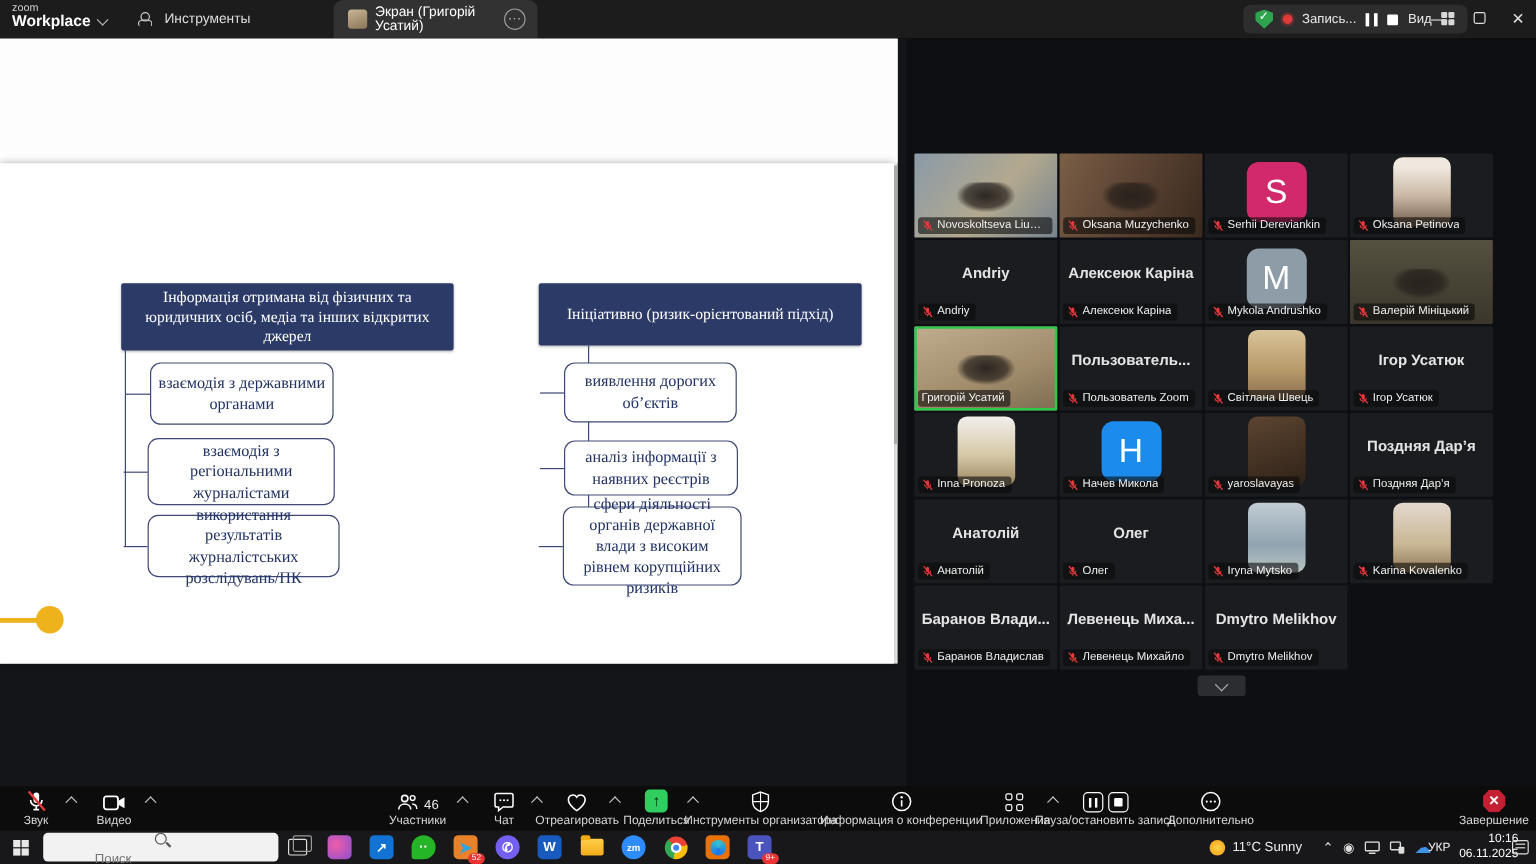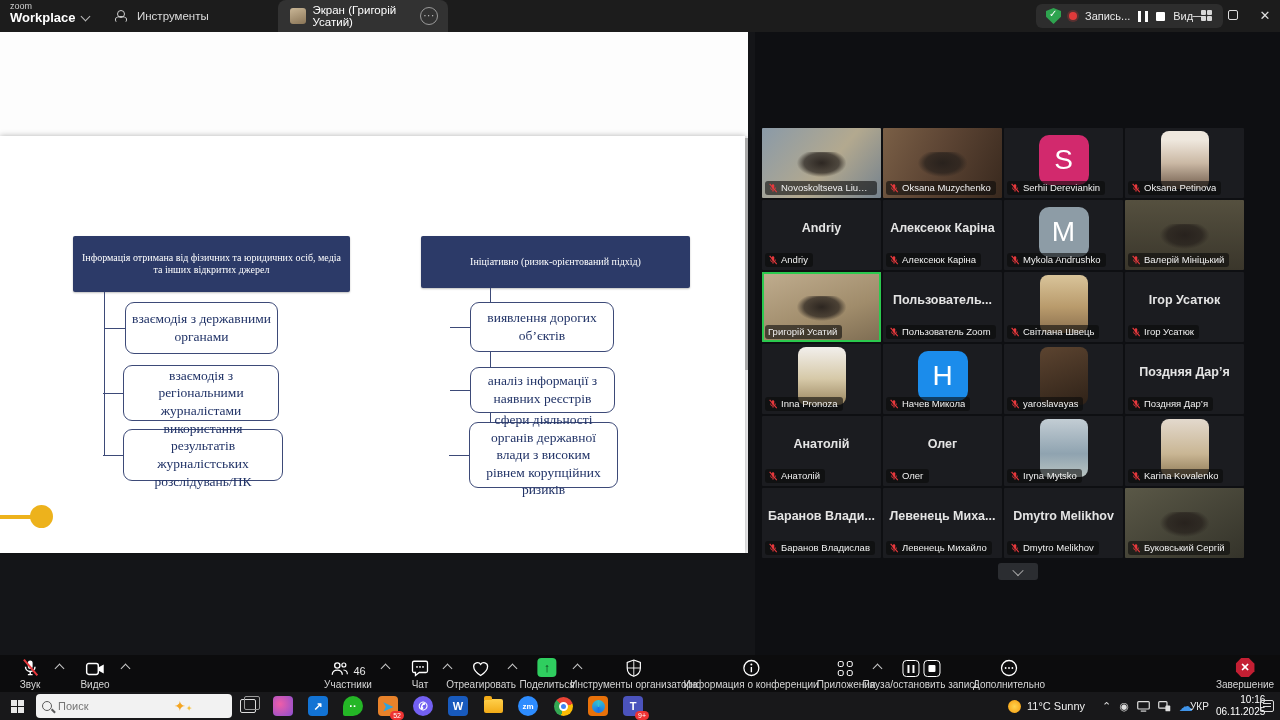--- a/index.html
+++ b/index.html
@@ -33,21 +33,21 @@
   .wb-min { left:1182px; } .wb-max { left:1216px; } .wb-close { left:1248px; }
   .max-glyph { width:10px; height:10px; border:1.2px solid #ddd; border-radius:2px; position:relative; }
 
   
   .share-pane { position:absolute; left:0; top:32px; width:755px; height:623px; background:#141518; overflow:hidden; }
   .share-white { position:absolute; left:0; top:0; width:748px; height:521px; background:#f4f4f5; }
   .slide-sheet { position:absolute; left:0; top:104px; width:745px; height:417px; background:#fff; box-shadow:0 0 6px rgba(0,0,0,.3); }
   .share-top { position:absolute; left:0; top:0; width:748px; height:104px; background:#fdfdfd; }
   .scroll-thumb { position:absolute; left:745px; top:106px; width:3px; height:232px; background:#a9a9a9; }
   .slide-title { position:absolute; left:25px; top:16px; width:702px; font-size:18.5px; font-weight:bold; color:#1e3263; line-height:1.28; letter-spacing:-.2px; }
-  .navy-box { position:absolute; background:#2c3a68; color:#fff; font-family:"Liberation Serif", serif; font-size:10px; display:flex; align-items:center; justify-content:center; text-align:center; border-radius:2px; padding:2px 8px; line-height:1.25; box-shadow:0 1px 2px rgba(0,0,0,.25); }
+  .navy-box { position:absolute; background:#2c3a68; color:#fff; font-family:"Liberation Serif", serif; font-size:13px; display:flex; align-items:center; justify-content:center; text-align:center; border-radius:2px; padding:2px 8px; line-height:1.25; box-shadow:0 1px 2px rgba(0,0,0,.25);margin-left:28px; }
   .lhead { left:73px; top:100px; width:277px; height:56px; }
   .rhead { left:421px; top:100px; width:269px; height:52px; }
   .child-box { position:absolute; background:#fff; border:1px solid #3d4a78; border-radius:9px; color:#203266; font-family:"Liberation Serif", serif; font-size:13.5px; display:flex; align-items:center; justify-content:center; text-align:center; padding:3px 6px; line-height:1.3; }
   .child-box:before { content:""; position:absolute; left:-21px; top:50%; width:20px; border-top:1px solid #3d4a78; }
   .lc1 { left:125px; top:166px; width:153px; height:52px; }
   .lc2 { left:123px; top:229px; width:156px; height:56px; }
   .lc3 { left:123px; top:293px; width:160px; height:52px; }
   .rc1 { left:470px; top:166px; width:144px; height:50px; }
   .rc2 { left:470px; top:231px; width:145px; height:46px; }
   .rc3 { left:469px; top:286px; width:149px; height:66px; }
@@ -98,21 +98,21 @@
   .ps-stop { width:7px; height:7px; background:#fff; border-radius:1px; }
   .end-ic { width:19px; height:19px; background:#c41f33; clip-path:polygon(30% 0,70% 0,100% 30%,100% 70%,70% 100%,30% 100%,0 70%,0 30%); color:#fff; font-size:11px; font-weight:bold; display:flex; align-items:center; justify-content:center; }
   .apps-ic { width:16px; height:16px; display:grid; grid-template-columns:6px 6px; grid-template-rows:6px 6px; gap:3px; }
   .apps-ic i { border:1.6px solid #fff; border-radius:2px; }
 
   
   .taskbar { position:absolute; left:0; top:692px; width:1280px; height:28px; background:#18181a; }
   .start-btn { position:absolute; left:0; top:0; width:34px; height:28px; display:flex; align-items:center; justify-content:center; }
   .win-glyph { width:13px; height:13px; display:grid; grid-template-columns:6px 6px; grid-template-rows:6px 6px; gap:1px; }
   .win-glyph i { background:#e8e8e8; }
-  .search-pill { position:absolute; left:36px; top:2px; width:196px; height:24px; background:#f2f2f2; border-radius:4px; display:flex; align-items:center; padding:0 6px; gap:6px; }
+  .search-pill { position:absolute; left:36px; top:2px; width:196px; height:24px; background:#f2f2f2; border-radius:4px; display:flex; align-items:center; padding:0 6px; gap:6px;flex-direction:column; }
   .search-pill input { border:none; outline:none; background:transparent; font-size:11px; color:#333; width:110px; font-family:"Liberation Sans",sans-serif; }
   .mag { width:10px; height:10px; border:1.6px solid #5a5a5a; border-radius:50%; position:relative; flex:0 0 10px; }
   .mag:after { content:""; position:absolute; left:8px; top:8px; width:5px; height:1.6px; background:#5a5a5a; transform:rotate(45deg); }
   .sparkle { font-size:14px; color:#f4a522; line-height:1; }
   .sparkle small { font-size:8px; color:#f6c23e; }
   .tb-app { position:absolute; top:2px; width:24px; height:24px; transform:translateX(-50%); display:flex; align-items:center; justify-content:center; }
   .badge { position:absolute; right:-4px; bottom:-2px; background:#e33; color:#fff; font-size:7px; border-radius:7px; padding:0 3px; line-height:9px; }
   .ic { width:20px; height:20px; border-radius:4px; display:flex; align-items:center; justify-content:center; font-size:11px; font-weight:bold; color:#fff; position:relative; }
   .taskview { width:16px; height:14px; border:1.5px solid #ddd; border-radius:2px; position:relative; background:#18181a; }
   .taskview:before { content:""; position:absolute; left:3px; top:-4px; width:14px; height:12px; border:1.5px solid #9a9a9a; border-radius:2px; }
@@ -473,32 +473,20 @@
     <div class="tile-label">
       <svg class="mic mic-s" viewBox="0 0 24 24">
         <path d="M12 14a3 3 0 0 0 3-3V6a3 3 0 0 0-6 0v5a3 3 0 0 0 3 3z" fill="#e8393d"></path>
         <path d="M6 11a6 6 0 0 0 12 0" stroke="#e8393d" stroke-width="2" fill="none"></path>
         <path d="M12 17v4" stroke="#e8393d" stroke-width="2"></path>
         <path d="M4 2l17 20" stroke="#e8393d" stroke-width="2.6"></path>
       </svg>
       <span class="txt">Dmytro Melikhov</span>
     </div>
   </div>
-      <div class="tile video t-v5">
-
-    <div class="tile-label">
-      <svg class="mic mic-s" viewBox="0 0 24 24">
-        <path d="M12 14a3 3 0 0 0 3-3V6a3 3 0 0 0-6 0v5a3 3 0 0 0 3 3z" fill="#e8393d"></path>
-        <path d="M6 11a6 6 0 0 0 12 0" stroke="#e8393d" stroke-width="2" fill="none"></path>
-        <path d="M12 17v4" stroke="#e8393d" stroke-width="2"></path>
-        <path d="M4 2l17 20" stroke="#e8393d" stroke-width="2.6"></path>
-      </svg>
-      <span class="txt">Буковський Сергій</span>
-    </div>
-  </div>
     </div>
   <div class="more-btn">
       <i></i>
     </div>
 </div>
 
 <div class="zoom-toolbar">
   <div class="tb-item" style="left:30px">
     <div class="ticon">
       <svg width="19" height="19" viewBox="0 0 24 24">

